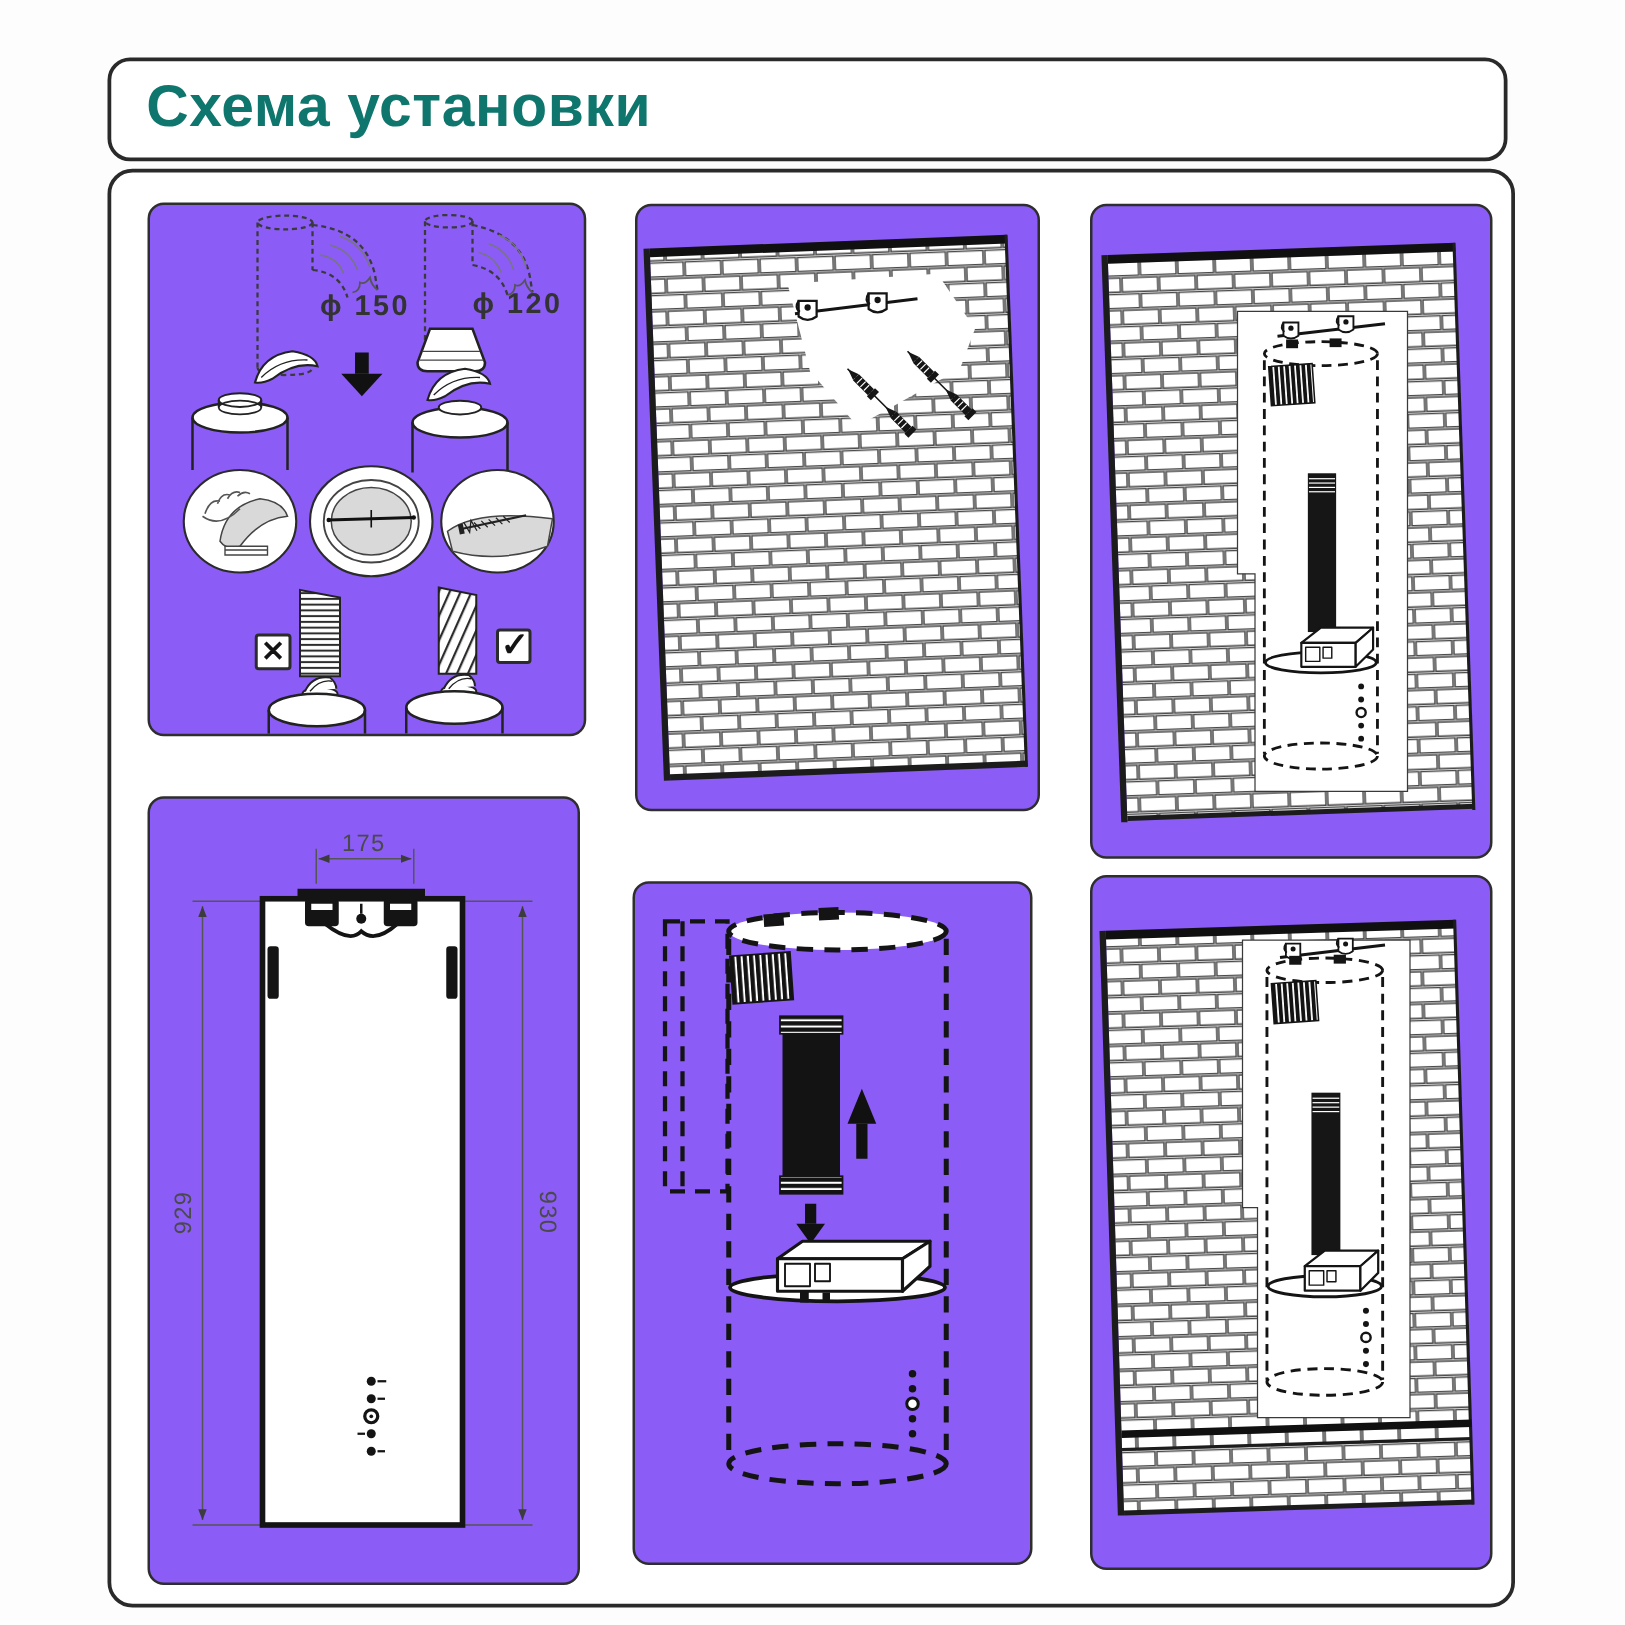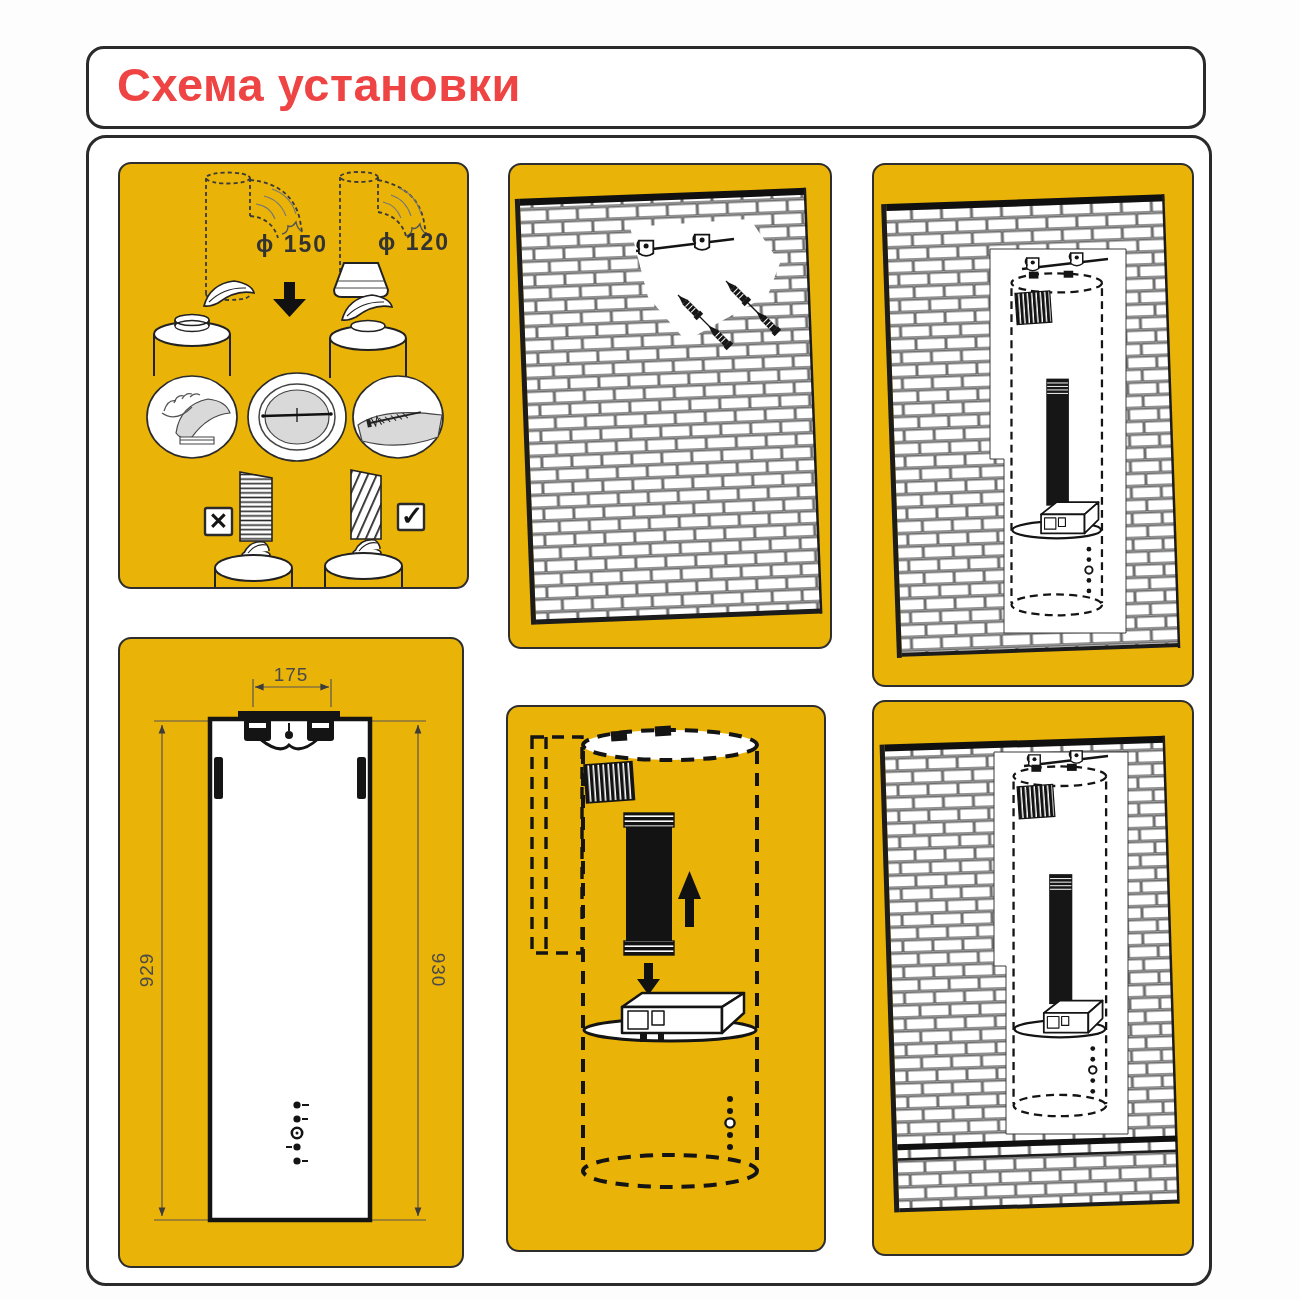--- a/index.html
+++ b/index.html
@@ -4,26 +4,26 @@
 <style>
   html,body{margin:0;padding:0;}
   body{
     width:1300px;height:1300px;position:relative;background:#fdfdfd;
     font-family:"Liberation Sans",sans-serif;color:#141414;
   }
   .box{position:absolute;background:#fff;border:3px solid #2a2a2a;border-radius:18px;}
   .title-box{left:86px;top:46px;width:1114px;height:77px;}
   .title-box h1{
     margin:0;padding:10px 0 0 28px;font-size:47px;line-height:1.1;
-    font-weight:bold;letter-spacing:.5px;color:#ef4444;
+    font-weight:bold;letter-spacing:.5px;color:#0f766e;
     font-family:"Liberation Sans",sans-serif;
   }
   .main-box{left:86px;top:135px;width:1120px;height:1145px;border-radius:20px;}
   .panel{
-    position:absolute;background:#eab308;border:2.5px solid #2e2e2e;
+    position:absolute;background:#8b5cf6;border:2.5px solid #2e2e2e;
     border-radius:13px;overflow:hidden;
   }
   .panel svg{display:block;width:100%;height:100%;}
   #p1{left:118px;top:162px;width:347px;height:423px;}
   #p2{left:508px;top:163px;width:320px;height:482px;}
   #p3{left:872px;top:163px;width:318px;height:520px;}
   #p4{left:118px;top:637px;width:342px;height:627px;}
   #p5{left:506px;top:705px;width:316px;height:543px;}
   #p6{left:872px;top:700px;width:318px;height:552px;}
   svg text{font-family:"Liberation Sans",sans-serif;}

